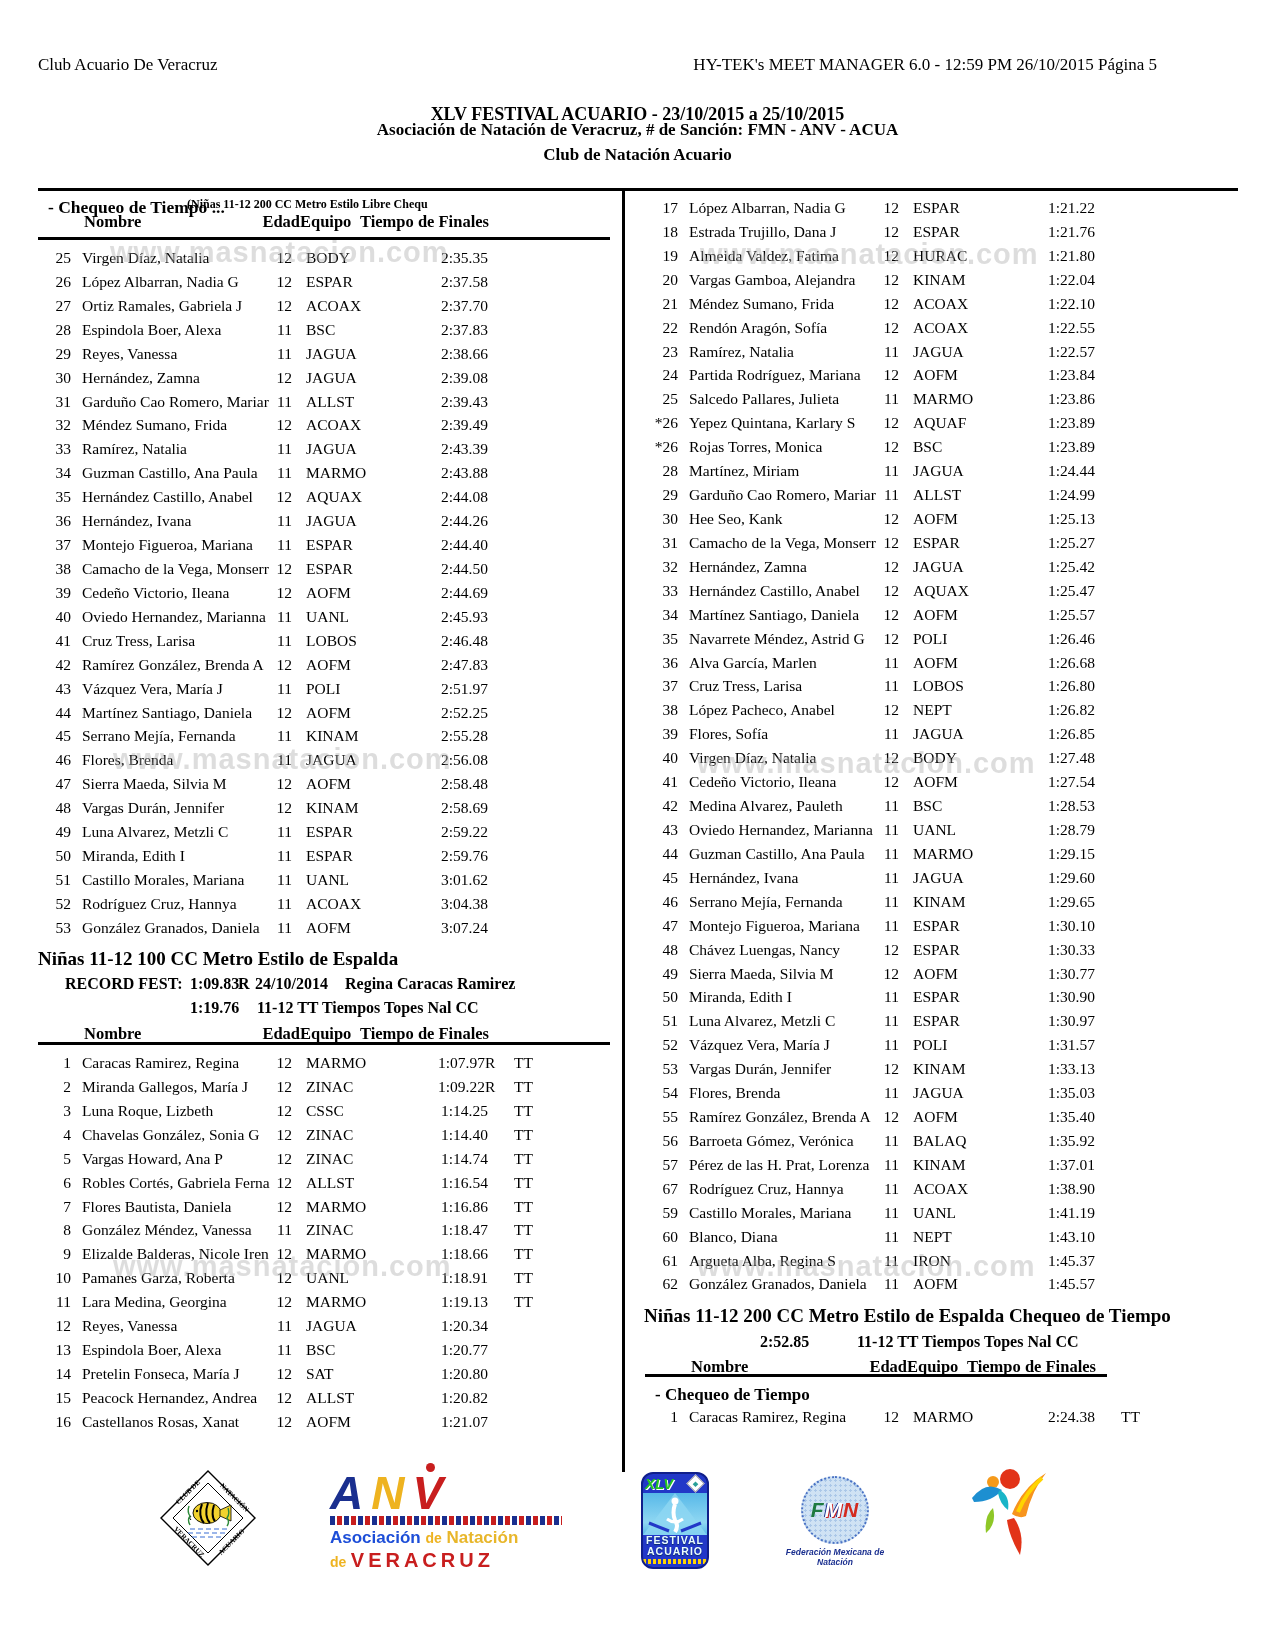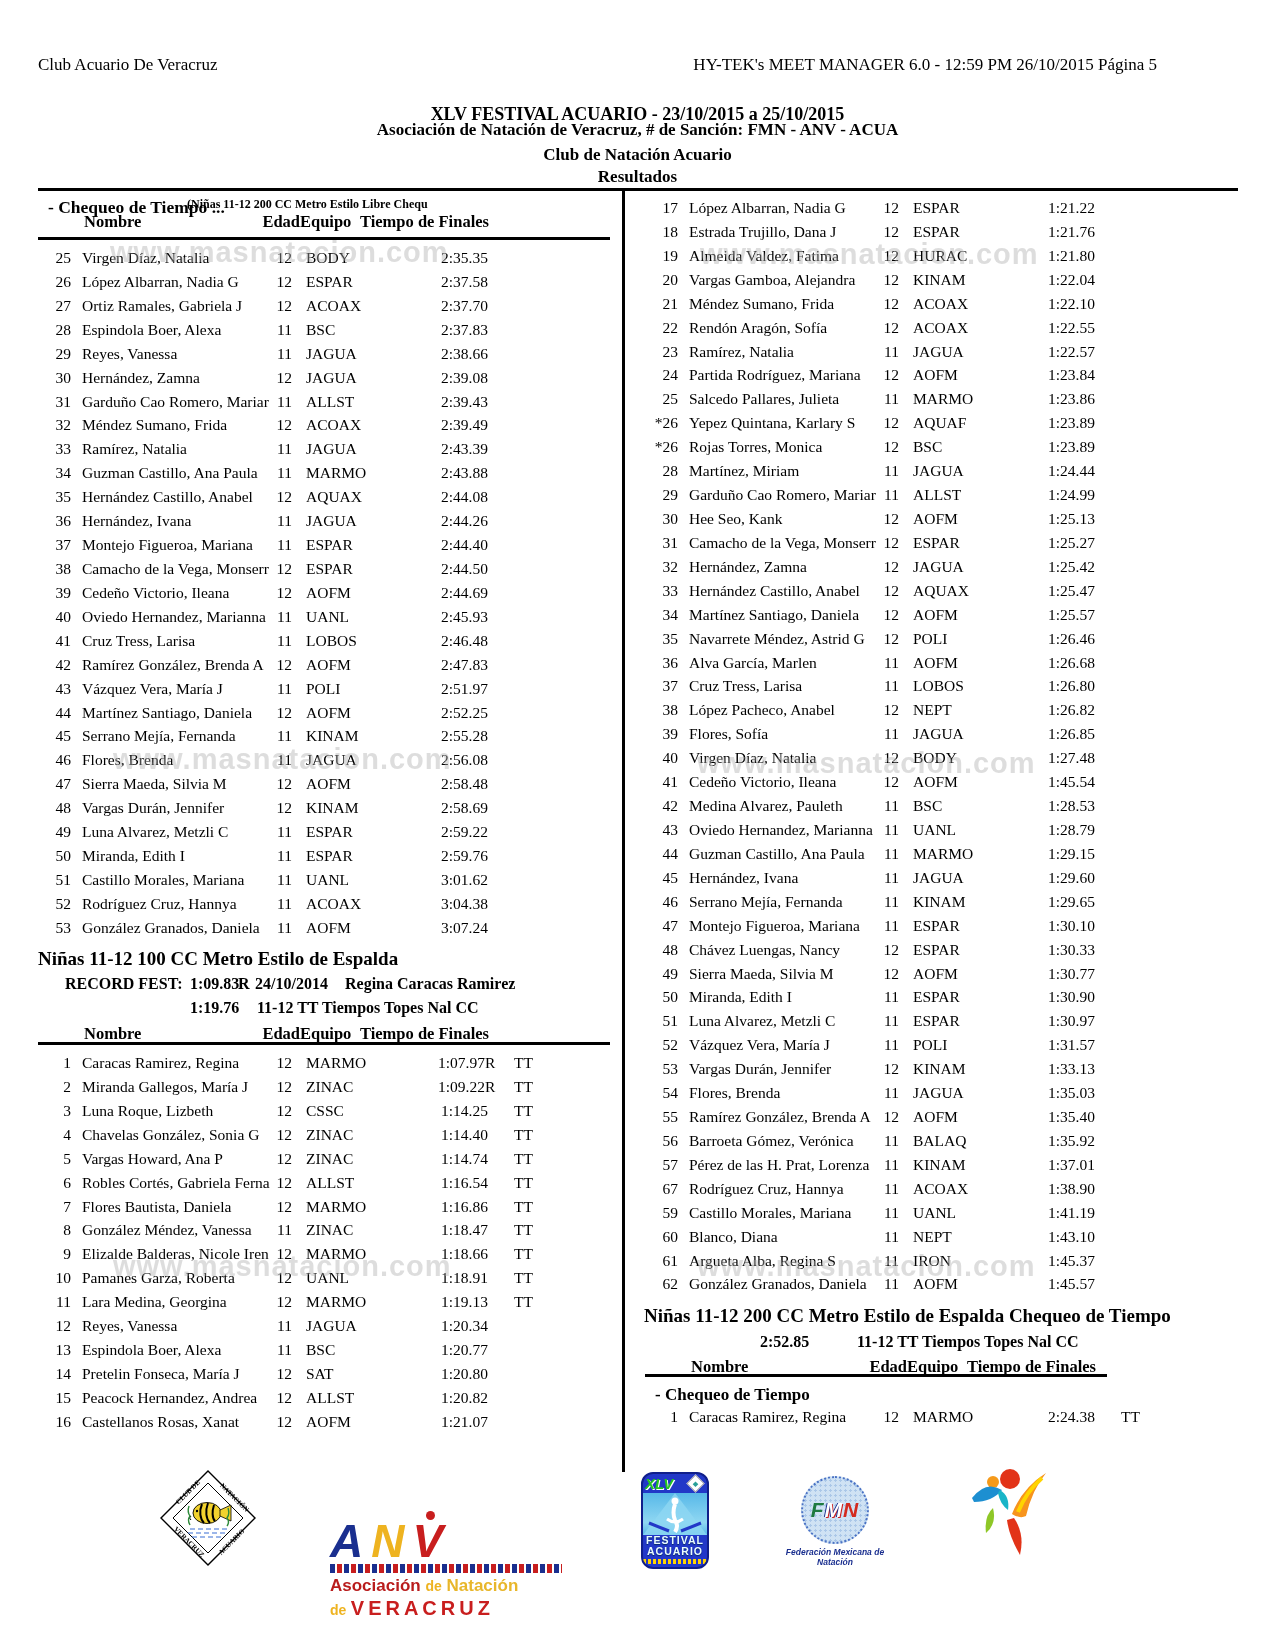--- a/index.html
+++ b/index.html
@@ -33,21 +33,21 @@
       font-weight:bold;font-size:29px;letter-spacing:1px;color:rgba(175,175,175,0.42);z-index:5;}
   
   .logo{position:absolute;}
   .anv-letters{font-family:"Liberation Sans",sans-serif;font-style:italic;font-weight:bold;
                font-size:46px;line-height:42px;letter-spacing:8px;}
   .anv-a{color:#1a2f8f;} .anv-n{color:#eeb320;} .anv-v{color:#c81e1e;position:relative;}
   .anv-dot{position:absolute;width:9px;height:9px;border-radius:50%;background:#c81e1e;top:-4px;left:14px;}
   .anv-strip{width:232px;height:9px;margin-top:2px;
      background:repeating-linear-gradient(90deg,#1a2f8f 0 5px,#fff 5px 7px,#c81e1e 7px 12px,#fff 12px 14px);}
   .anv-l1{font-family:"Liberation Sans",sans-serif;font-weight:bold;font-size:17px;margin-top:3px;}
-  .anv-l1 .w1{color:#b91c1c;} .anv-l1 .w2{color:#eeb320;font-size:14px;} .anv-l1 .w3{color:#e8b62a;}
+  .anv-l1 .w1{color:#1d4ed8;} .anv-l1 .w2{color:#eeb320;font-size:14px;} .anv-l1 .w3{color:#e8b62a;}
   .anv-l2{font-family:"Liberation Sans",sans-serif;font-weight:bold;margin-top:1px;}
   .anv-l2 .w2{color:#eeb320;font-size:14px;} .anv-l2 .w4{color:#c81e1e;font-size:20px;letter-spacing:4px;}
   .fest{width:68px;height:97px;background:#2238c8;border:2px solid #101f8a;border-radius:12px;
         box-sizing:border-box;overflow:hidden;font-family:"Liberation Sans",sans-serif;}
   .fest-top{display:flex;justify-content:space-between;align-items:flex-start;padding:1px 2px;}
   .fest-xlv{color:#22c520;font-style:italic;font-weight:bold;font-size:15px;text-shadow:1px 1px 0 #fff;}
   .fest-diamond{width:11px;height:11px;background:#fff;transform:rotate(45deg);margin:2px 3px 0 0;
         border:1px solid #99a;display:flex;align-items:center;justify-content:center;}
   .fest-diamond i{width:4px;height:4px;background:#2aa198;display:block;}
   .fest-mid{position:relative;height:42px;background:linear-gradient(180deg,#57b8e8 0%,#8fd7f2 70%,#57b8e8 100%);}
@@ -66,21 +66,20 @@
 <body>
 
 <div class="page">
 
   <div class="abs hdr" style="left:38px;top:55px;">Club Acuario De Veracruz</div>
   <div class="abs hdr" style="right:118px;top:55px;">HY-TEK's MEET MANAGER 6.0 - 12:59 PM  26/10/2015  Página 5</div>
 
   <div class="abs t1" style="top:93px;left:0;">XLV  FESTIVAL ACUARIO - 23/10/2015 a 25/10/2015</div>
   <div class="abs t2" style="top:145px;left:0;">Club de Natación Acuario</div>
   <div class="abs t2" style="top:120px;left:0;">Asociación de Natación de Veracruz, # de Sanción: FMN - ANV - ACUA</div>
-  <div class="abs t2" style="top:167px;left:0;">Resultados</div>
 
   <div class="hline" style="top:188px;left:38px;width:1200px;"></div>
   <div class="vline" style="left:622px;top:191px;height:1281px;"></div>
 
   <div class="wm" style="left:110px;top:236px;">www.masnatacion.com</div>
   <div class="wm" style="left:113px;top:743px;">www.masnatacion.com</div>
   <div class="wm" style="left:113px;top:1250px;">www.masnatacion.com</div>
   <div class="wm" style="left:700px;top:238px;">www.masnatacion.com</div>
   <div class="wm" style="left:697px;top:747px;">www.masnatacion.com</div>
   <div class="wm" style="left:697px;top:1250px;">www.masnatacion.com</div>
@@ -672,21 +671,21 @@
         <span class="ag">12</span>
         <span class="tm">BODY</span>
         <span class="ti">1:27.48</span>
         <span class="tg"></span>
       </div>
       <div class="row">
         <span class="rk">41</span>
         <span class="nm">Cedeño Victorio, Ileana</span>
         <span class="ag">12</span>
         <span class="tm">AOFM</span>
-        <span class="ti">1:45.54</span>
+        <span class="ti">1:27.54</span>
         <span class="tg"></span>
       </div>
       <div class="row">
         <span class="rk">42</span>
         <span class="nm">Medina Alvarez, Pauleth</span>
         <span class="ag">11</span>
         <span class="tm">BSC</span>
         <span class="ti">1:28.53</span>
         <span class="tg"></span>
       </div>
@@ -894,21 +893,21 @@
 
       <path d="M32,61 h38 M30,65 h40 M34,69 h32" stroke="#3b6fd4" stroke-width="1.2" stroke-dasharray="5,3" fill="none"></path>
 
       <text x="17" y="34" font-size="7" font-weight="bold" transform="rotate(-45 22,31)">CLUB DE</text>
       <text x="56" y="24" font-size="7" font-weight="bold" transform="rotate(45 66,28)">NATACIÓN</text>
       <text x="12" y="70" font-size="7" font-weight="bold" transform="rotate(45 24,70)">VERACRUZ</text>
       <text x="56" y="82" font-size="7" font-weight="bold" transform="rotate(-45 66,76)">ACUARIO</text>
     </svg>
   </div>
 
-  <div class="logo" style="left:330px;top:1520px;width:234px;">
+  <div class="logo" style="left:330px;top:1472px;width:234px;">
     <div class="anv-letters"><span class="anv-a">A</span><span class="anv-n">N</span><span class="anv-v"><i class="anv-dot"></i><span>V</span></span></div>
     <div class="anv-strip"></div>
     <div class="anv-l1">
       <span class="w1">Asociación</span>
       <span class="w2">de</span>
       <span class="w3">Natación</span>
     </div>
     <div class="anv-l2">
       <span class="w2">de</span>
       <span class="w4">VERACRUZ</span>

